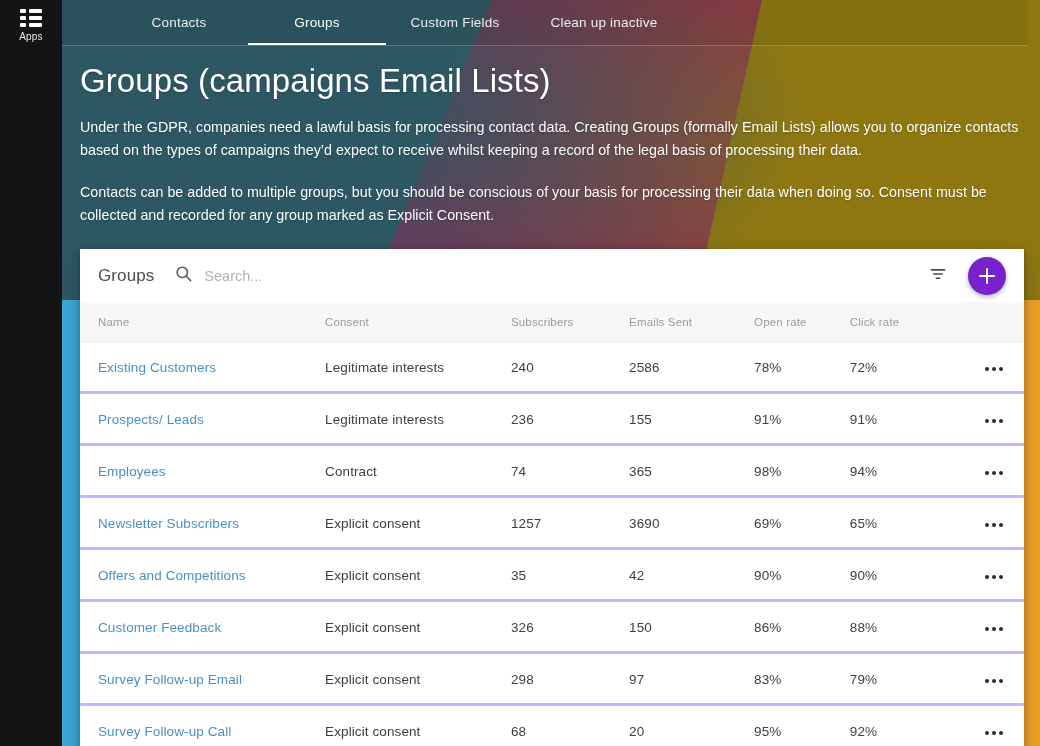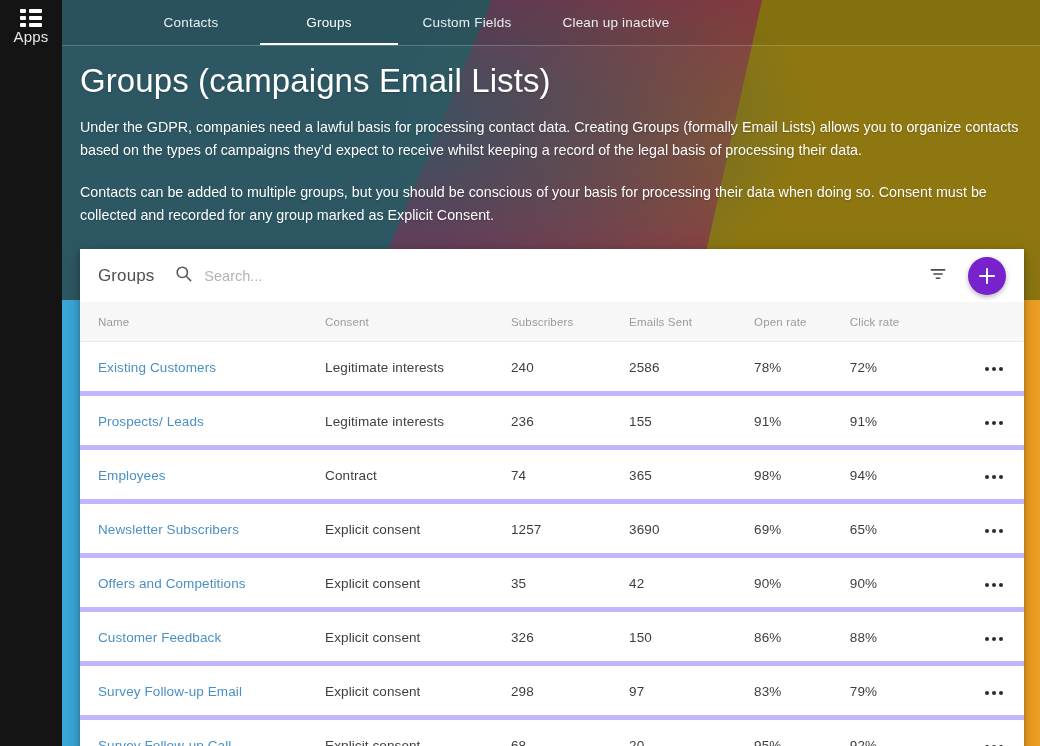--- a/index.html
+++ b/index.html
@@ -43,21 +43,21 @@
   .apps-glyph {
     width: 22px; height: 18px;
     display: grid;
     grid-template-columns: 6px 13px;
     grid-template-rows: repeat(3, 4px);
     gap: 3px 3px;
   }
   .apps-glyph i { background: #ffffff; display: block; border-radius: 1px; }
   .rail-label {
     color: #e8e8e8;
-    font-size: 15px;
+    font-size: 10px;
     letter-spacing: .2px;
     line-height: 12px;
   }
 
   
   .backdrop {
     position: absolute;
     left: 62px; top: 0;
     width: 978px; height: 746px;
     overflow: hidden;
@@ -101,21 +101,21 @@
     position: absolute; inset: 0;
     background:
       radial-gradient(620px 330px at 300px 120px, rgba(45,88,99,.95), rgba(45,88,99,0) 72%),
       radial-gradient(520px 360px at 700px 140px, rgba(142,119,17,.55), rgba(142,119,17,0) 70%);
     pointer-events: none;
   }
 
   
   .tabbar {
     position: absolute;
-    left: 62px; top: 0;
+    left: 50px; top: 0;
     width: 978px; height: 46px;
     z-index: 12;
     display: flex;
     align-items: flex-start;
     background: rgba(0,0,0,.06);
     border-bottom: 1px solid rgba(255,255,255,.22);
   }
   .tab {
     height: 45px;
     display: flex;
@@ -245,21 +245,21 @@
     font-weight: 400;
     color: #9b9b9b;
     padding: 14px 0 13px 0;
     letter-spacing: .15px;
     border-bottom: 1px solid #ececec;
   }
   tbody td {
     font-size: 13.5px;
     color: #3e3e3e;
     padding: 17px 0 16px 0;
-    border-bottom: 5px solid #c4b5fd;
+    border-bottom: 3px solid #c4b5fd;
     letter-spacing: .1px;
   }
   tbody tr:last-child td { border-bottom: 1px solid #eeeeee; }
   .col-name  { width: 250px; padding-left: 18px !important; }
   .col-consent { width: 190px; }
   .col-subs  { width: 120px; }
   .col-sent  { width: 128px; }
   .col-open  { width: 98px; }
   .col-click { width: 118px; margin-left: 44px; }
   .col-menu  { width: 60px; text-align: center; }

